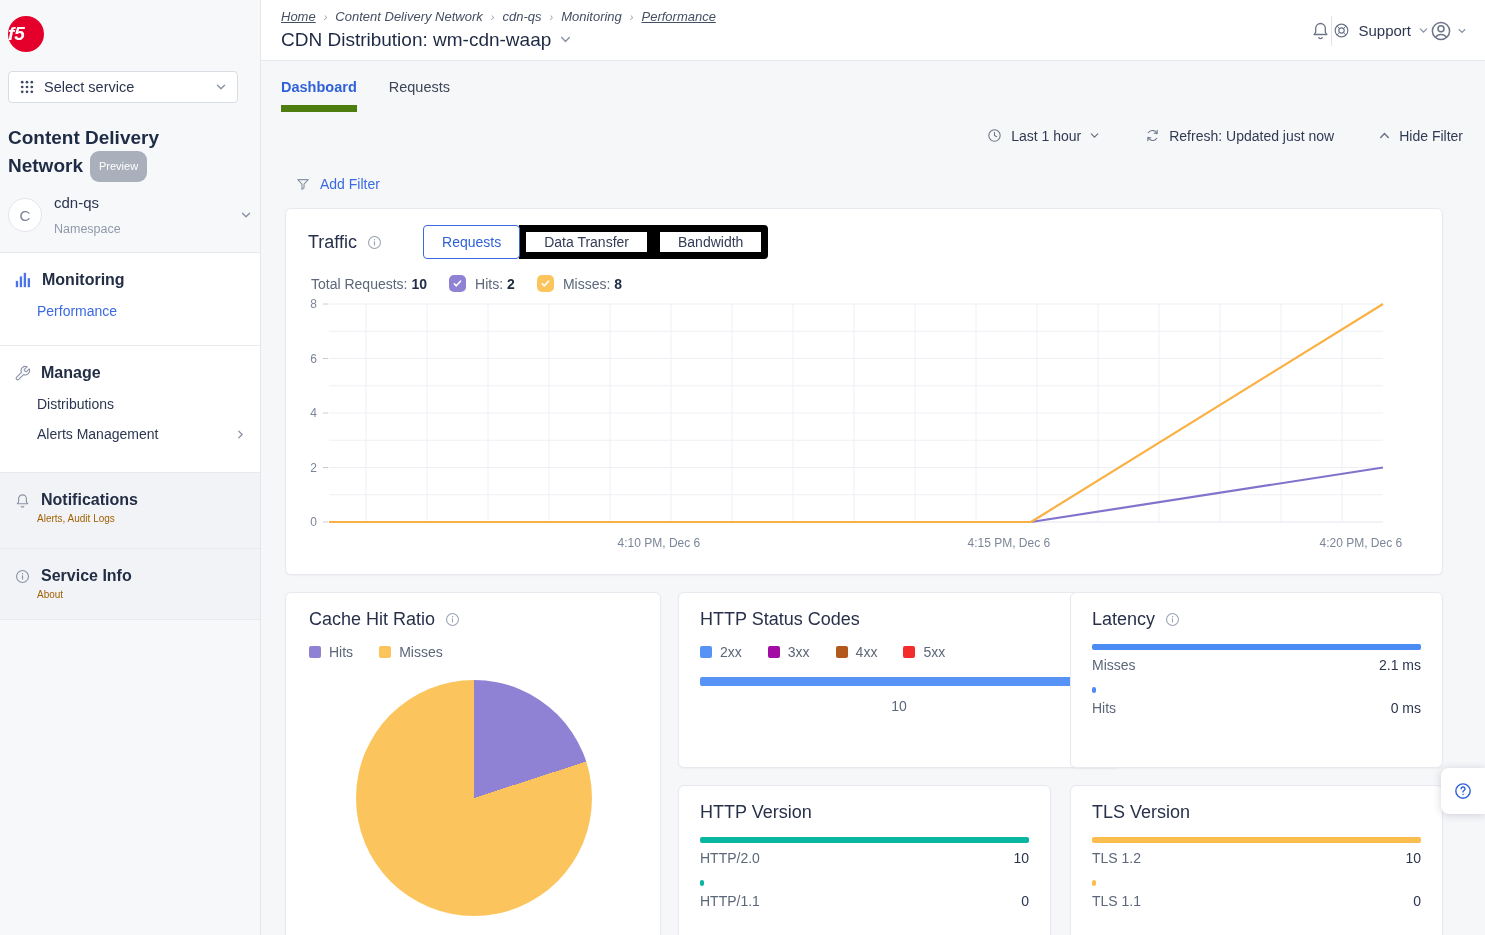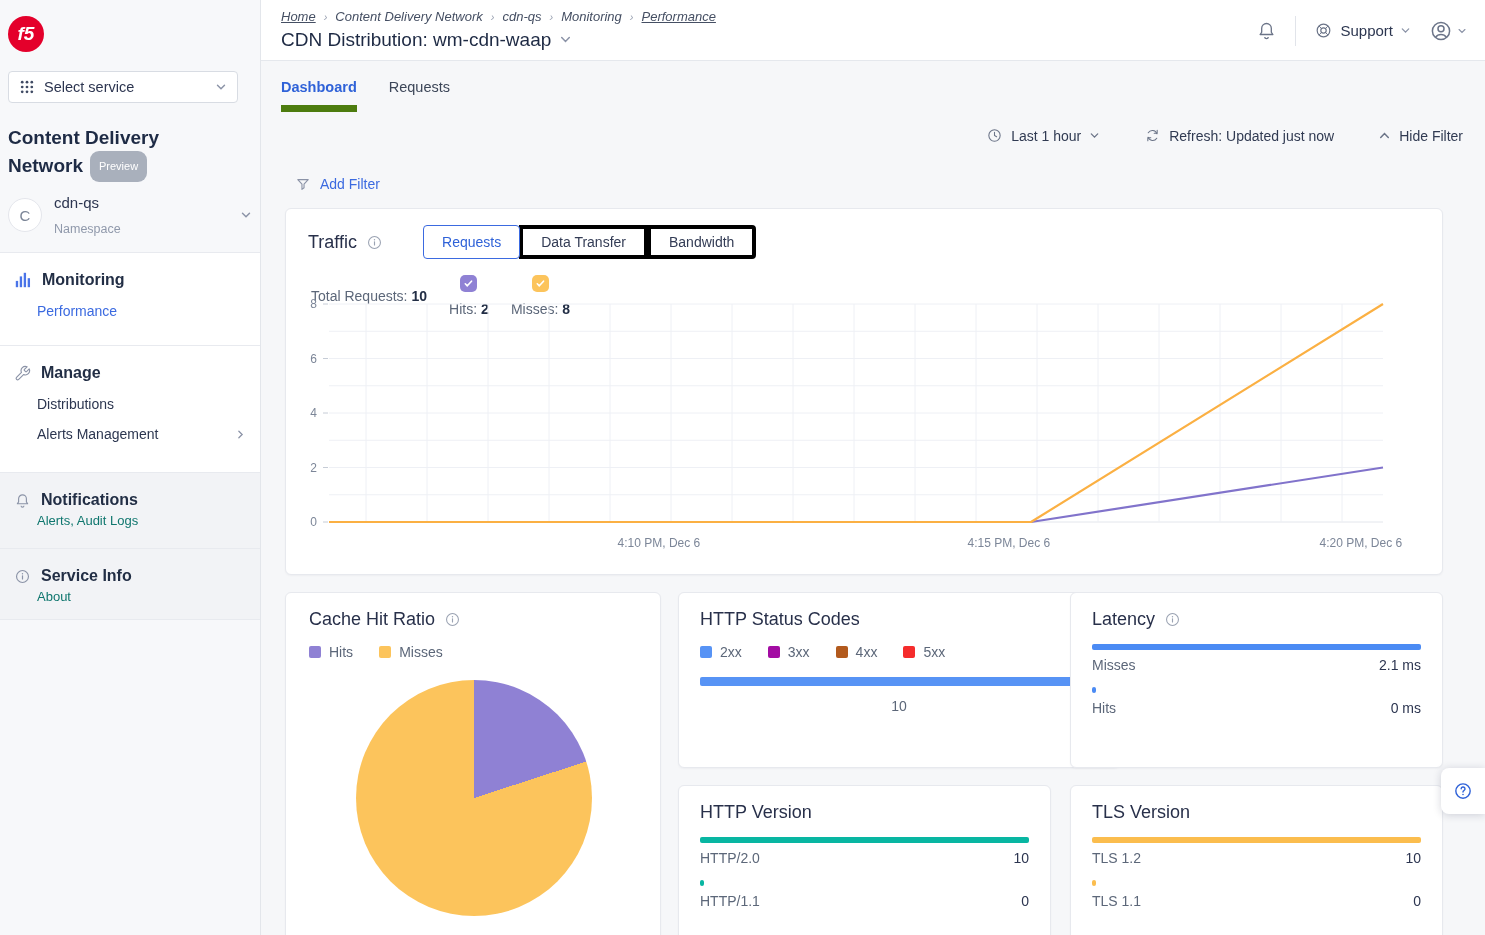--- a/index.html
+++ b/index.html
@@ -1,49 +1,49 @@
 <!DOCTYPE html>
 <html><head>
 <meta charset="utf-8">
 <style>
   * { margin:0; padding:0; box-sizing:border-box; }
   body { background:#e9ebee; font-family:"Liberation Sans", sans-serif; }
   .app { position:relative; width:1485px; height:935px; overflow:hidden; background:#f6f7f9; color:#222e45; }
 
   
   .sidebar { position:absolute; left:0; top:0; width:261px; height:935px; background:#f7f8fa; border-right:1px solid #e3e6eb; }
-  .logo { position:absolute; left:8px; top:16px; width:36px; height:36px; border-radius:50%; background:#e4002b; color:#fff; font-weight:bold; font-style:italic; font-size:19px; display:flex; align-items:center; justify-content:center; }
+  .logo { position:absolute; left:8px; top:16px; width:36px; height:36px; border-radius:50%; background:#e4002b; color:#fff; font-weight:bold; font-style:italic; font-size:19px; display:flex; align-items:center; }
   .select-service { position:absolute; left:8px; top:71px; width:230px; height:32px; background:#fff; border:1px solid #d8dce3; border-radius:4px; display:flex; align-items:center; padding:0 10px; gap:9px; cursor:pointer; }
   .select-service .lbl { flex:1; font-size:14.5px; color:#2c3550; }
   .product { position:absolute; left:8px; top:124px; width:244px; font-size:19px; font-weight:bold; line-height:27px; color:#1e2b45; }
   .badge { display:inline-block; background:#a9b0bc; color:#fff; font-size:11px; font-weight:normal; border-radius:9px; padding:2px 9px; vertical-align:2px; margin-left:7px; }
   .ns-row { position:absolute; left:8px; top:192px; width:244px; height:46px; display:flex; align-items:center; gap:12px; cursor:pointer; }
   .ns-avatar { width:34px; height:34px; border-radius:50%; background:#ffffff; border:1px solid #e4e6ec; color:#7a8496; font-size:15px; display:flex; align-items:center; justify-content:center; }
   .ns-name { font-size:15px; color:#2c3550; }
   .ns-sub { font-size:12.5px; color:#9099ab; margin-top:11px; }
   .ns-row .flex1 { flex:1; }
   .sb-sec { position:absolute; left:0; width:260px; border-top:1px solid #e8eaef; }
   .sb-white { background:#ffffff; }
   .sb-gray { background:#f2f3f6; }
   .sb-head { display:flex; align-items:center; gap:10px; padding:18px 14px 0 14px; font-size:16px; font-weight:bold; color:#222e45; }
   .sb-head .ic { color:#8b93a7; display:flex; }
   .sb-head .ic.blue { color:#4a74e8; }
   .sb-sub { padding:14px 14px 0 37px; font-size:14px; color:#2c3650; cursor:pointer; display:flex; align-items:center; }
   .sb-sub.active { color:#3b6ae0; }
   .sb-sub .flex1 { flex:1; }
-  .sb-caption { padding:4px 14px 0 37px; font-size:13px; color:#0f766e; }
+  .sb-caption { padding:4px 14px 0 37px; font-size:10px; color:#a16207; }
 
   
   .topbar { position:absolute; left:261px; top:0; width:1224px; height:61px; background:#fff; border-bottom:1px solid #e5e8ed; }
   .crumbs { position:absolute; left:20px; top:9px; font-size:13px; color:#454f63; display:flex; align-items:center; gap:8px;font-style:italic; }
   .crumb.link { text-decoration:underline; cursor:pointer; }
   .crumb-sep { color:#9aa2b2; font-size:11px; }
   .page-title { position:absolute; left:20px; top:29px; font-size:19px; color:#1e2a44; display:flex; align-items:center; gap:8px; cursor:pointer; }
   .page-title .chev { color:#8b93a7; }
-  .top-actions { position:absolute; right:18px; top:0; height:61px; display:flex; align-items:center; gap:18px; color:#5b6679; }
+  .top-actions { position:absolute; right:18px; top:0; height:61px; display:flex; align-items:center; color:#5b6679; }
   .vdiv { width:1px; height:30px; background:#e1e4ea; }
   .support { display:flex; align-items:center; gap:7px; font-size:15px; color:#2c3650; cursor:pointer; }
   .account { display:flex; align-items:center; gap:4px; cursor:pointer; }
   .iconbtn { cursor:pointer; display:flex; color:#6b7488; }
 
   
   .main { position:absolute; left:261px; top:61px; width:1224px; height:874px; background:#f6f7f9; }
   .tabs { position:absolute; left:20px; top:18px; display:flex; gap:32px; }
   .tab { font-size:14.5px; padding-bottom:10px; cursor:pointer; color:#3c4658; }
   .tab.active { color:#2f62d8; font-weight:bold; border-bottom:7px solid #4d7c0f; }
@@ -53,27 +53,27 @@
   .addfilter { position:absolute; left:34px; top:115px; display:flex; gap:9px; font-size:14px; color:#3b6ae0; cursor:pointer; }
   .addfilter .ic { color:#8b93a7; display:flex; }
 
   .card { position:absolute; background:#fff; border:1px solid #e7e9ee; border-radius:6px; box-shadow:0 1px 2px rgba(16,24,40,.04); }
   .card-title { font-size:18px; color:#28304a; display:flex; align-items:center; gap:9px; }
   .info-ic { color:#9aa2b2; display:flex; cursor:pointer; }
 
   
   .traffic-head { display:flex; align-items:center; padding:16px 22px 0 22px; gap:40px; }
   .seg { display:flex; }
-  .seg button { height:34px; padding:0 18px; background:#fff; border:4px solid #000000; font-size:14px; color:#333c55; cursor:pointer; margin-left:-1px; font-family:inherit; }
+  .seg button { height:34px; padding:0 18px; background:#fff; border:7px solid #000000; font-size:14px; color:#333c55; cursor:pointer; margin-left:-1px; font-family:inherit; }
   .seg button:first-child { border-radius:4px 0 0 4px; margin-left:0; }
   .seg button:last-child { border-radius:0 4px 4px 0; }
   .seg button.active { border:1px solid #3b6ae0; color:#2f62d8; border-radius:4px; z-index:2; position:relative; }
   .traffic-stats { display:flex; align-items:center; padding:16px 22px 0 25px; gap:22px; font-size:14px; color:#5c6779; }
   .stat b { color:#222e45; margin-left:4px; }
-  .cb-item { display:flex; align-items:center; gap:9px; cursor:pointer;flex-direction:column; }
+  .cb-item { display:flex; align-items:center; gap:9px; cursor:pointer; }
   .cb { width:17px; height:17px; border-radius:5px; display:flex; align-items:center; justify-content:center; }
   .cb.purple { background:#8f81d4; }
   .cb.orange { background:#fcc45c; }
   svg.chart text { font-family:"Liberation Sans",sans-serif; font-size:12px; fill:#7c8698; }
 
   
   .donut-wrap { position:absolute; left:70px; top:87px; width:236px; height:236px; }
   .donut { width:236px; height:236px; border-radius:50%; }
   .donut-hole { position:absolute; left:30px; top:30px; width:176px; height:176px; background:#fff; border-radius:50%; display:flex; align-items:center; justify-content:center; font-size:24px; color:#222e45; }
   .legend { display:flex; gap:26px; padding:14px 22px 0 23px; }

